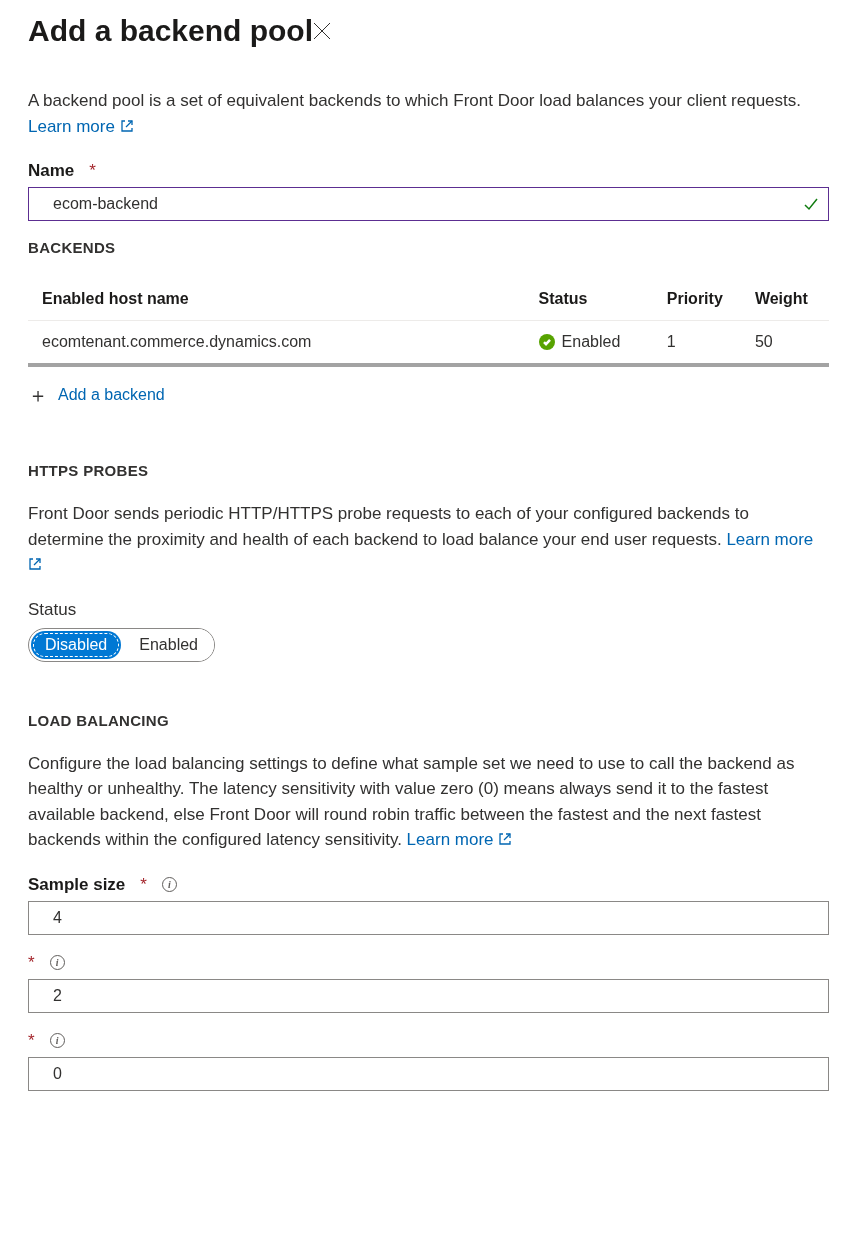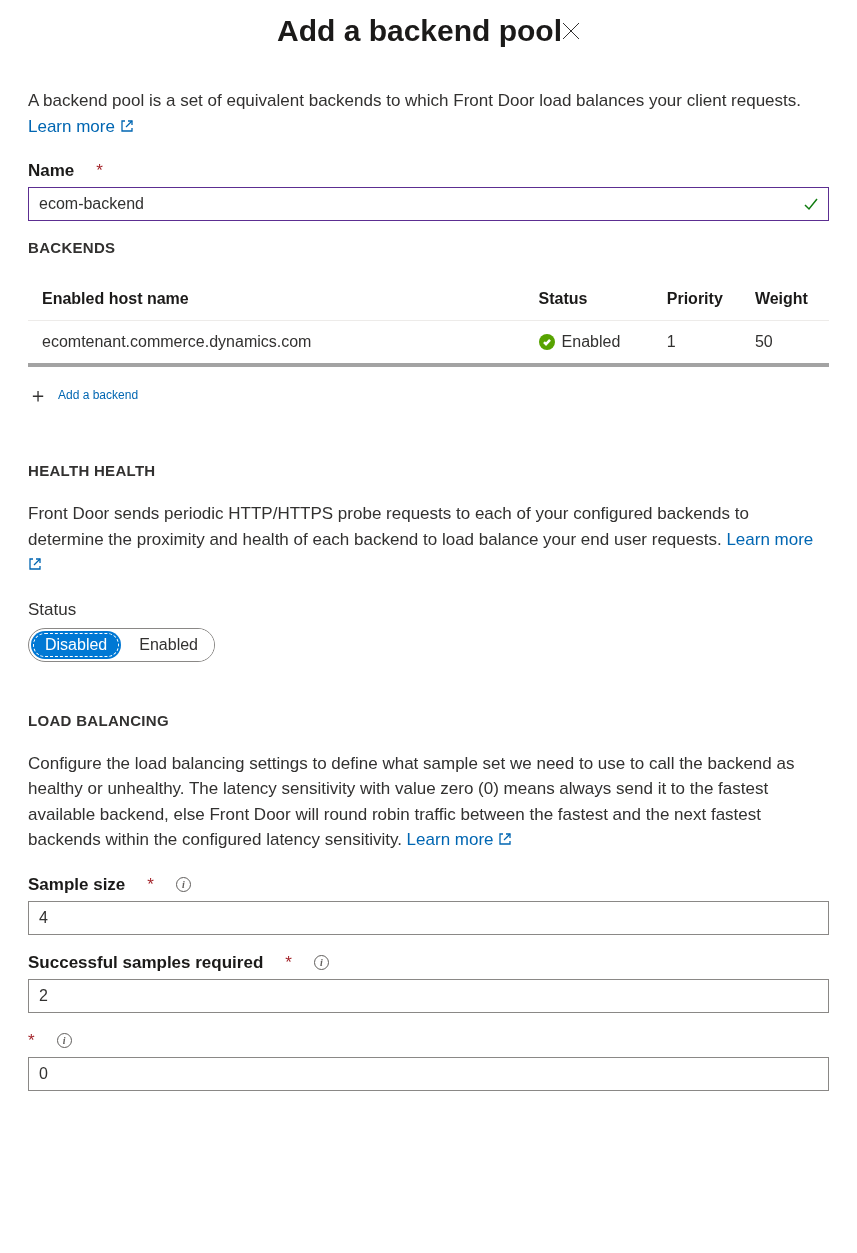--- a/index.html
+++ b/index.html
@@ -6,21 +6,21 @@
   body {
     margin: 0;
     padding: 14px 28px 28px 28px;
     font-family: "Segoe UI", -apple-system, sans-serif;
     color: #323130;
     background: #fff;
     width: 857px;
   }
   .header {
     display: flex;
-    justify-content: center;
+    justify-content: flex-start;
     align-items: center;
     margin-bottom: 40px;
   }
   h1 {
     font-size: 30px;
     font-weight: 600;
     margin: 0;
     color: #1b1a19;
   }
   .close-icon {
@@ -50,21 +50,21 @@
     fill: none;
     stroke-width: 1.3;
   }
   .field-label {
     font-size: 17px;
     font-weight: 600;
     color: #1b1a19;
     margin-bottom: 6px;
     display: flex;
     align-items: center;
-    gap: 22px;
+    gap: 15px;
   }
   .req { color: #a4262c; font-weight: 400; }
   .info-icon {
     width: 15px;
     height: 15px;
     border: 1px solid #605e5c;
     border-radius: 50%;
     display: inline-flex;
     align-items: center;
     justify-content: center;
@@ -75,21 +75,21 @@
     cursor: default;
   }
   .input-wrap {
     position: relative;
     margin-bottom: 18px;
   }
   .text-input {
     width: 100%;
     height: 34px;
     border: 1px solid #8a8886;
-    padding: 0 10px;
+    padding: 0 24px;
     font-size: 16px;
     font-family: inherit;
     color: #323130;
     background: #fff;
   }
   .text-input.validated {
     border: 1px solid #5c2e91;
     padding-right: 36px;
   }
   .check-icon {
@@ -141,21 +141,21 @@
     margin-top: 18px;
     cursor: pointer;
   }
   .add-plus {
     font-size: 20px;
     font-weight: 200;
     color: #323130;
     line-height: 1;
   }
   .add-text {
-    font-size: 12px;
+    font-size: 16px;
     color: #0066b2;
   }
   .status-plain-label {
     font-size: 17px;
     color: #323130;
     margin-bottom: 8px;
   }
   .toggle-group {
     display: inline-flex;
     border: 1px solid #8a8886;
@@ -249,21 +249,21 @@
       <td>50</td>
     </tr>
   </tbody>
 </table>
 
 <div class="add-row">
   <span class="add-plus">＋</span>
   <span class="add-text">Add a backend</span>
 </div>
 
-<div class="section-header" style="margin-top:56px">HEALTH HEALTH</div>
+<div class="section-header" style="margin-top:56px">HTTPS PROBES</div>
 
 <p class="description">
   <span>Front Door sends periodic HTTP/HTTPS probe requests to each of your configured backends to determine the proximity and health of each backend to load balance your end user requests. </span>
   <a class="link"><span>Learn more</span>
     <svg class="ext-icon" viewBox="0 0 14 14">
       <path d="M5 2 H2 V12 H12 V9"></path>
         <path d="M8 2 H12 V6"></path>
         <path d="M12 2 L6 8"></path>
     </svg>
   </a>
@@ -291,21 +291,20 @@
 <div class="field-label">
   <span>Sample size</span>
     <span class="req">*</span>
   <span class="info-icon">i</span>
 </div>
 <div class="input-wrap">
   <input type="text" class="text-input" value="4" style="">
 </div>
 
 <div class="field-label">
-  <span>Successful samples required</span>
     <span class="req">*</span>
   <span class="info-icon">i</span>
 </div>
 <div class="input-wrap">
   <input type="text" class="text-input" value="2" style="">
 </div>
 
 <div class="field-label">
     <span class="req">*</span>
   <span class="info-icon">i</span>

